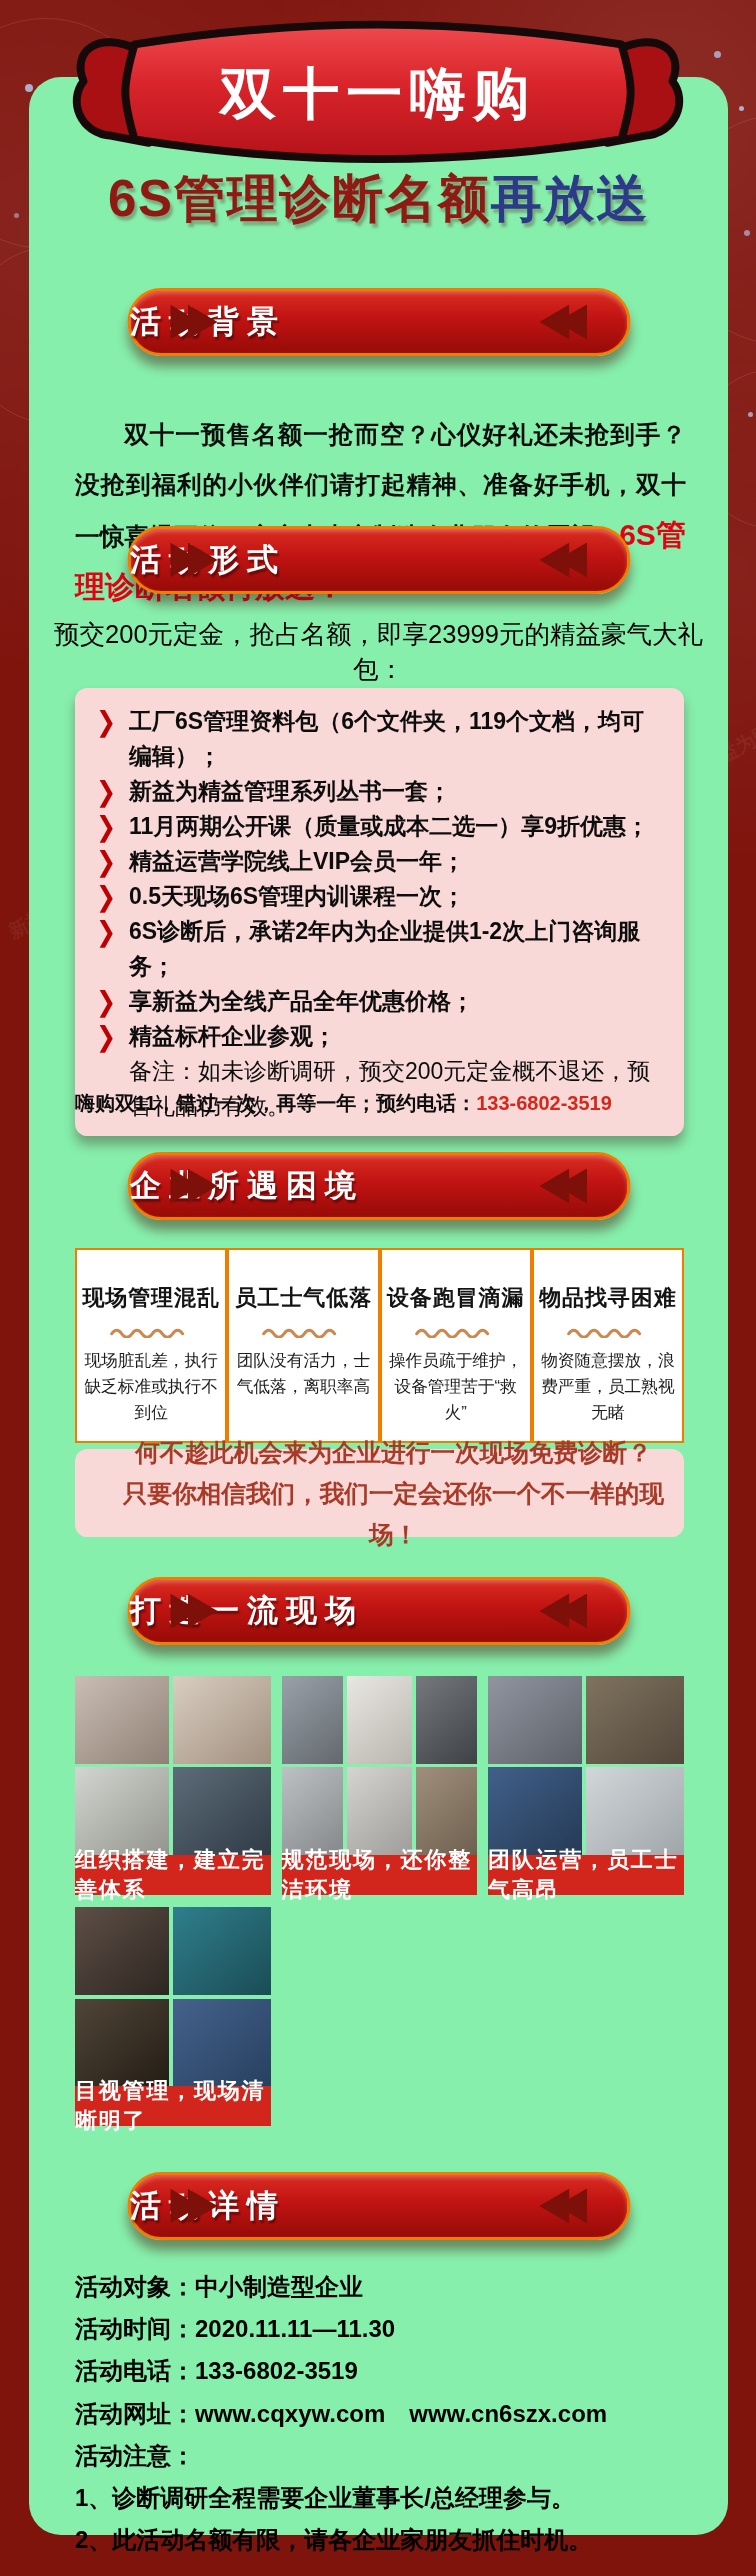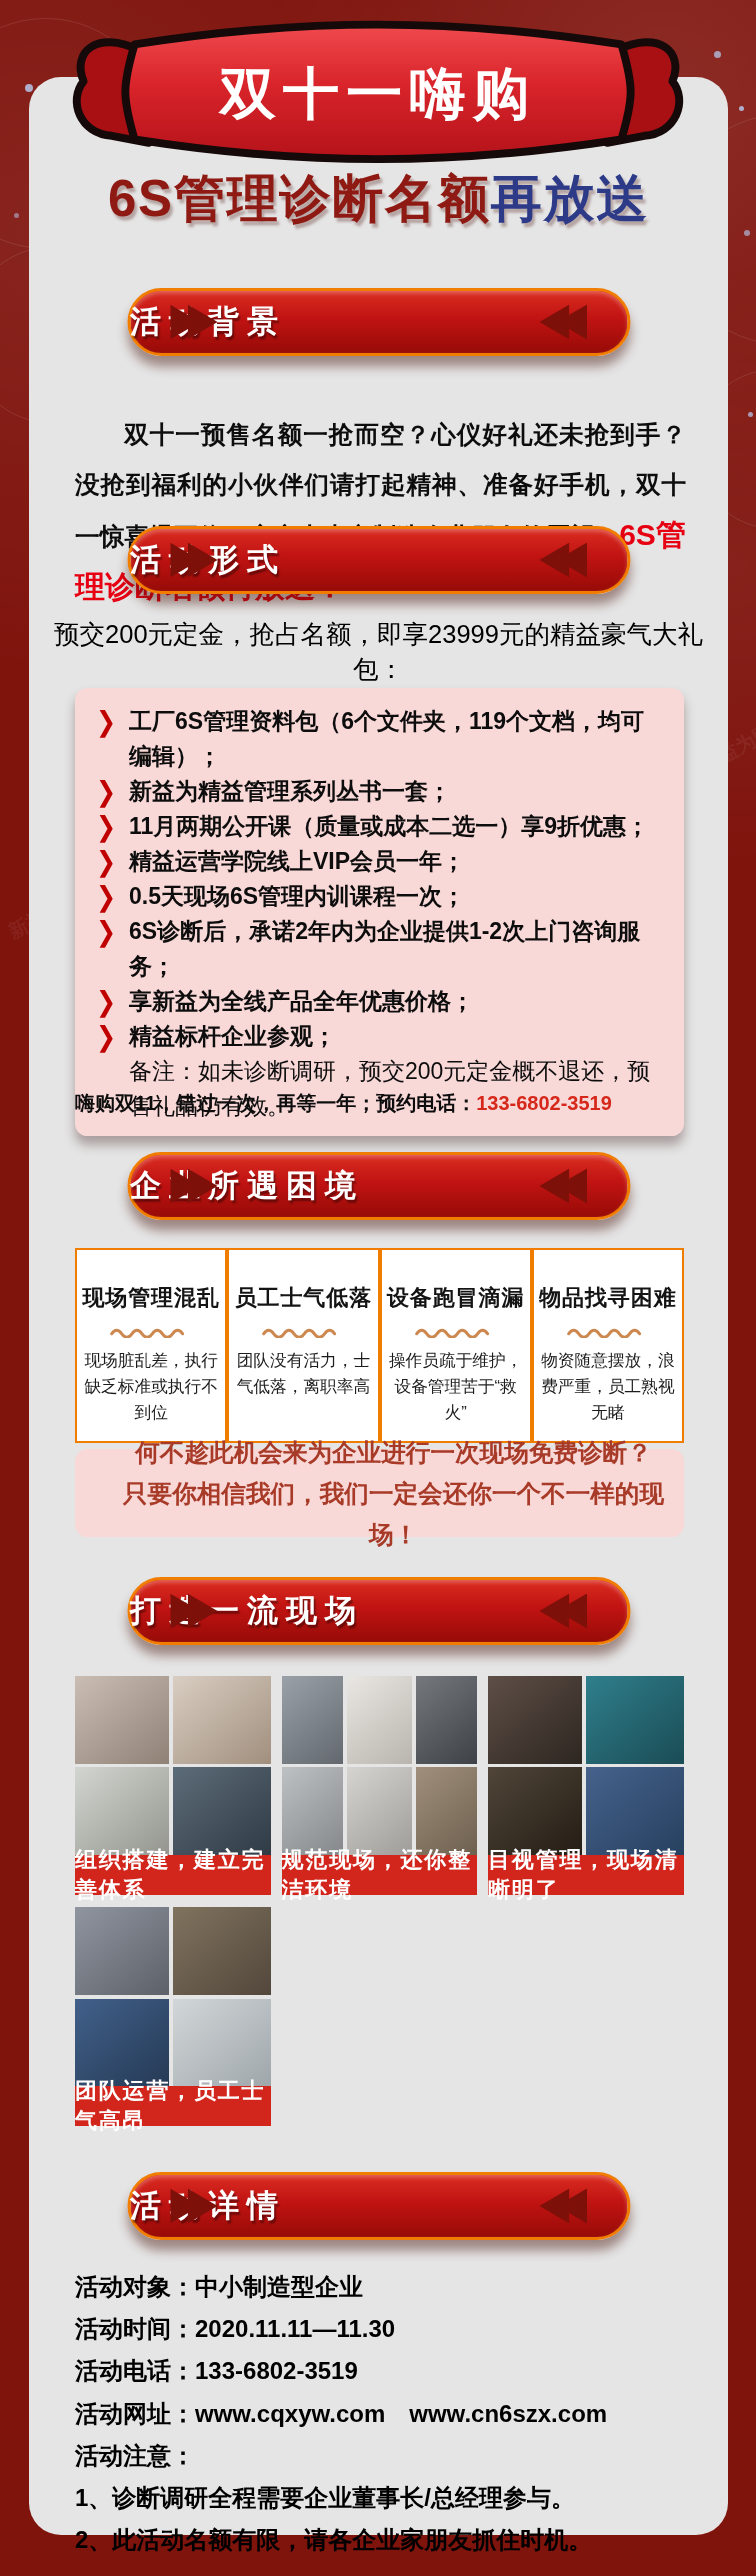--- a/index.html
+++ b/index.html
@@ -14,21 +14,21 @@
   }
   
   .dot{position:absolute;border-radius:50%;background:#b9d1f8;}
   .ring{position:absolute;border:1.8px solid rgba(255,255,255,.10);border-radius:50%;}
   .wm{position:absolute;color:rgba(150,105,92,.10);font-size:19.3px;font-weight:700;
       transform:rotate(-28deg);white-space:nowrap;pointer-events:none;}
   .wm.on-red{color:rgba(255,255,255,.06);}
 
   
   .card{position:absolute;left:29px;top:77px;width:699px;height:2458px;
-        background:#e5e5e5;border-radius:32px;}
+        background:#86efac;border-radius:32px;}
 
   
   .ribbon{position:absolute;left:50%;transform:translateX(-50%);top:3.5px;width:642px;height:174px;z-index:6;}
   .ribbon svg{display:block;}
 
   
   .big-title{position:absolute;top:88px;left:0;width:100%;text-align:center;
              font-size:51px;font-weight:900;letter-spacing:1.8px;
              text-shadow:2.6px 3.5px 2.6px rgba(90,40,35,.35);}
   .big-title .t-main{color:#8e1a13;}
@@ -277,36 +277,36 @@
         <div class="t"></div>
         <div class="t"></div>
         <div class="t"></div>
         <div class="t"></div>
         <div class="t"></div>
         <div class="t"></div>
       </div>
       <div class="pcaption">规范现场，还你整洁环境</div>
     </div>
     <div class="pblock">
+      <div class="ptiles g22 b4">
+        <div class="t"></div>
+        <div class="t"></div>
+        <div class="t"></div>
+        <div class="t"></div>
+      </div>
+      <div class="pcaption">团队运营，员工士气高昂</div>
+    </div>
+    <div class="pblock">
       <div class="ptiles g22 b3">
         <div class="t"></div>
         <div class="t"></div>
         <div class="t"></div>
         <div class="t"></div>
       </div>
       <div class="pcaption">目视管理，现场清晰明了</div>
-    </div>
-    <div class="pblock">
-      <div class="ptiles g22 b4">
-        <div class="t"></div>
-        <div class="t"></div>
-        <div class="t"></div>
-        <div class="t"></div>
-      </div>
-      <div class="pcaption">团队运营，员工士气高昂</div>
     </div>
   </div>
 
   <div class="pill" style="top:2095px">
     <span class="dar right"></span>
     <span class="pill-label">活动详情</span>
     <span class="dar left"></span>
   </div>
 
   <div class="details">

